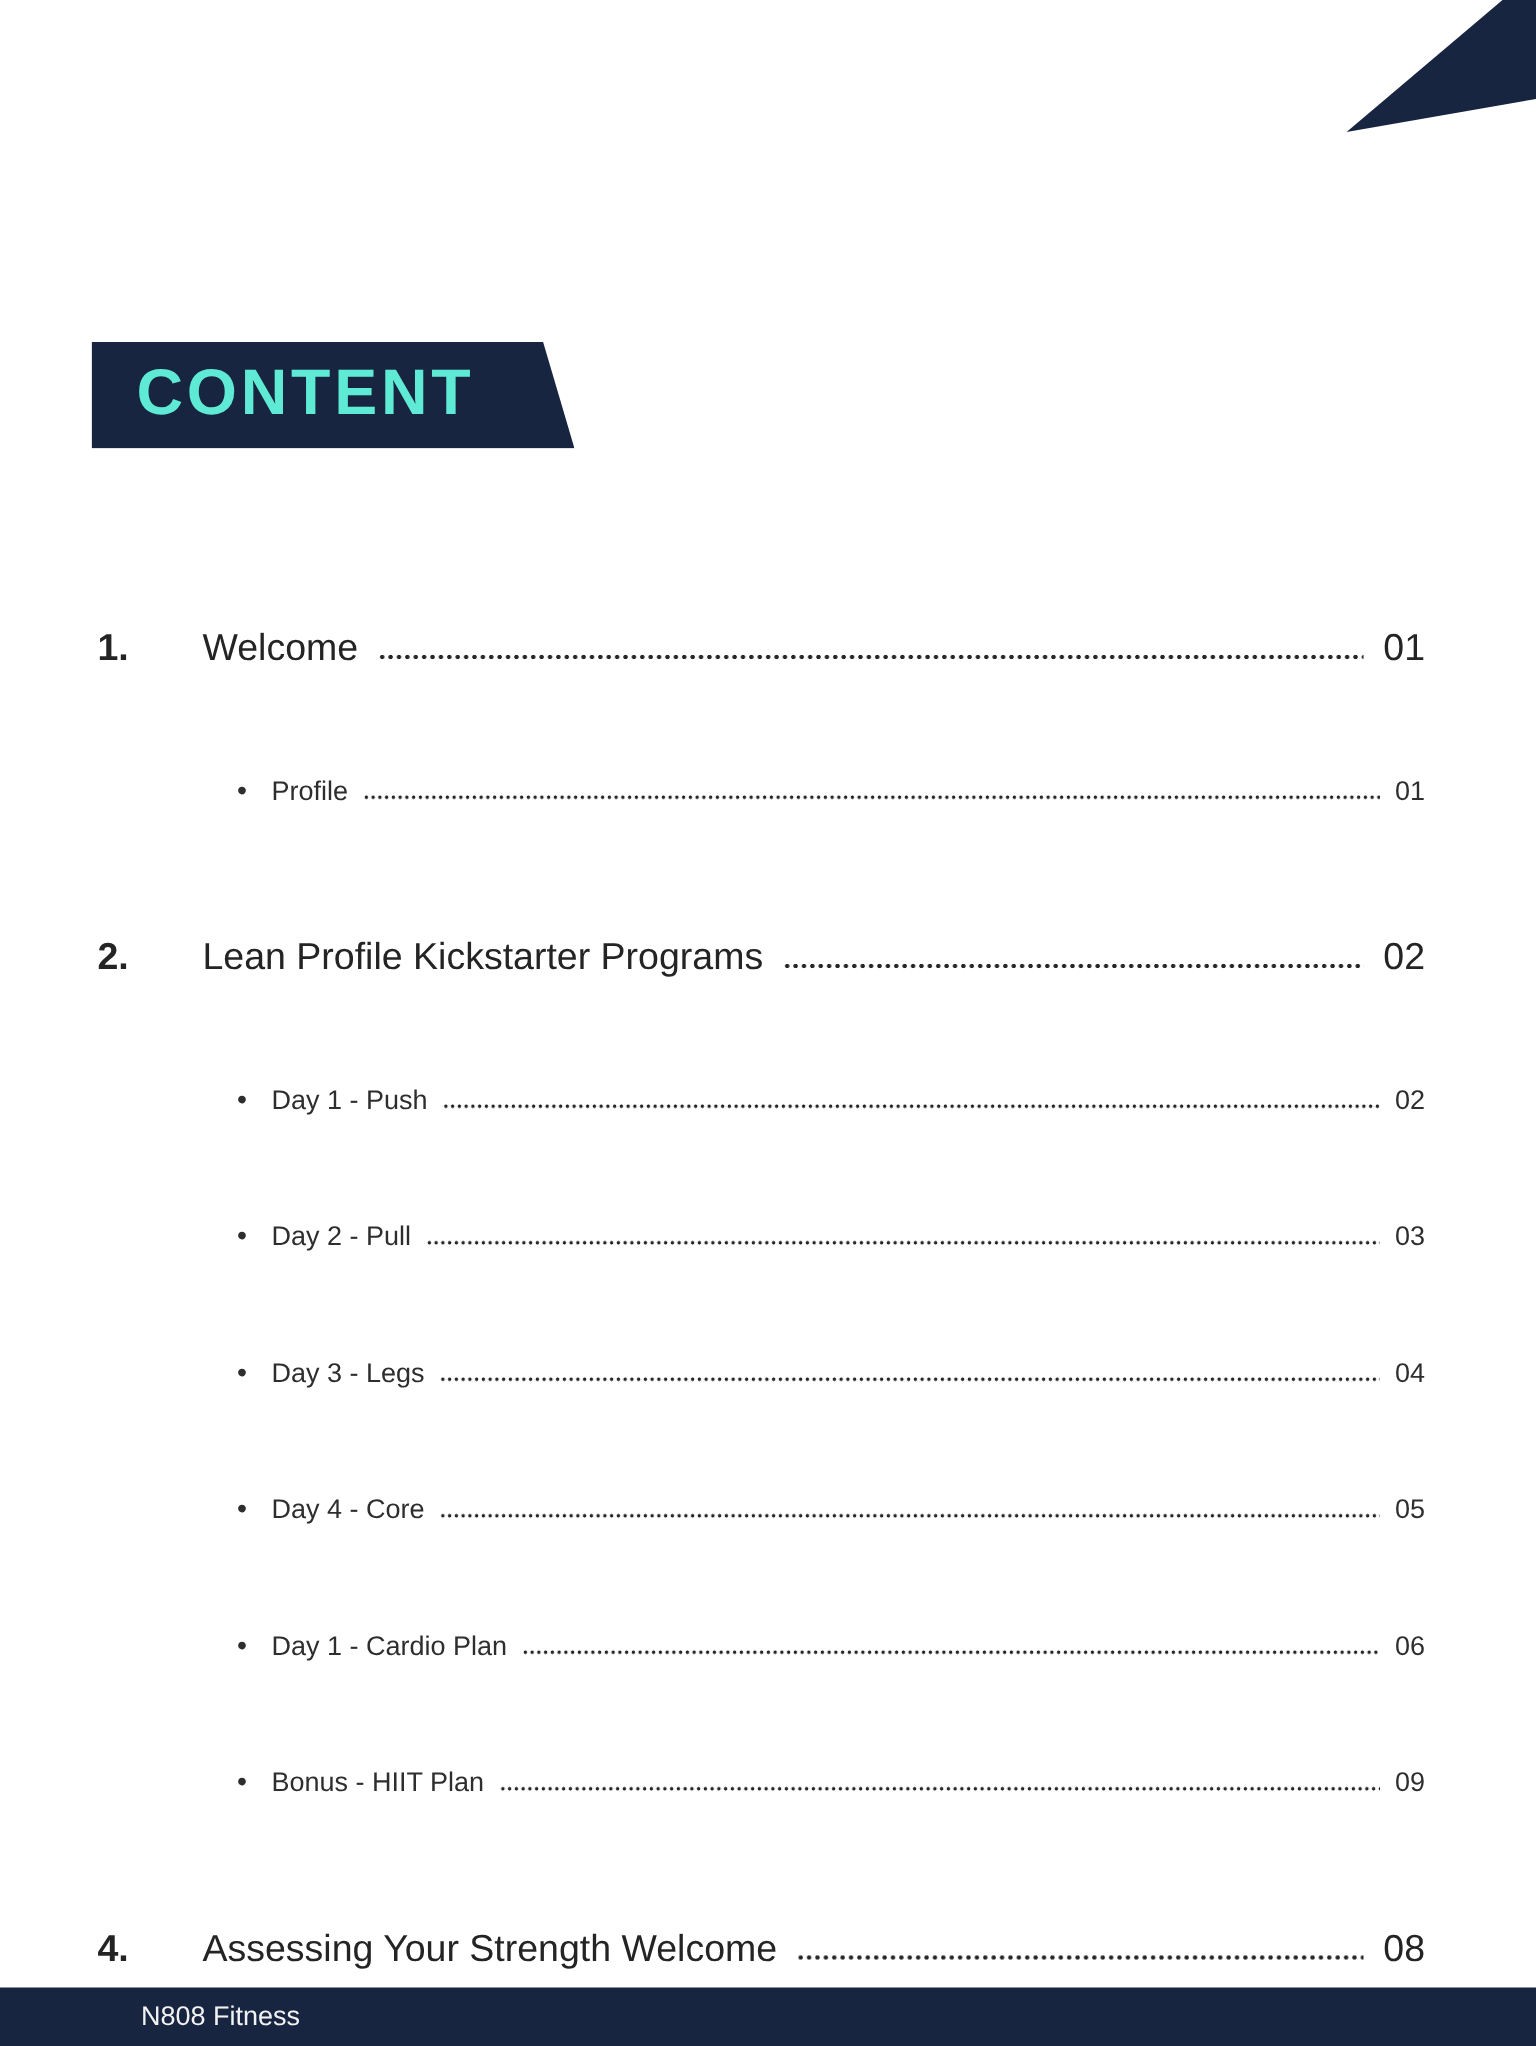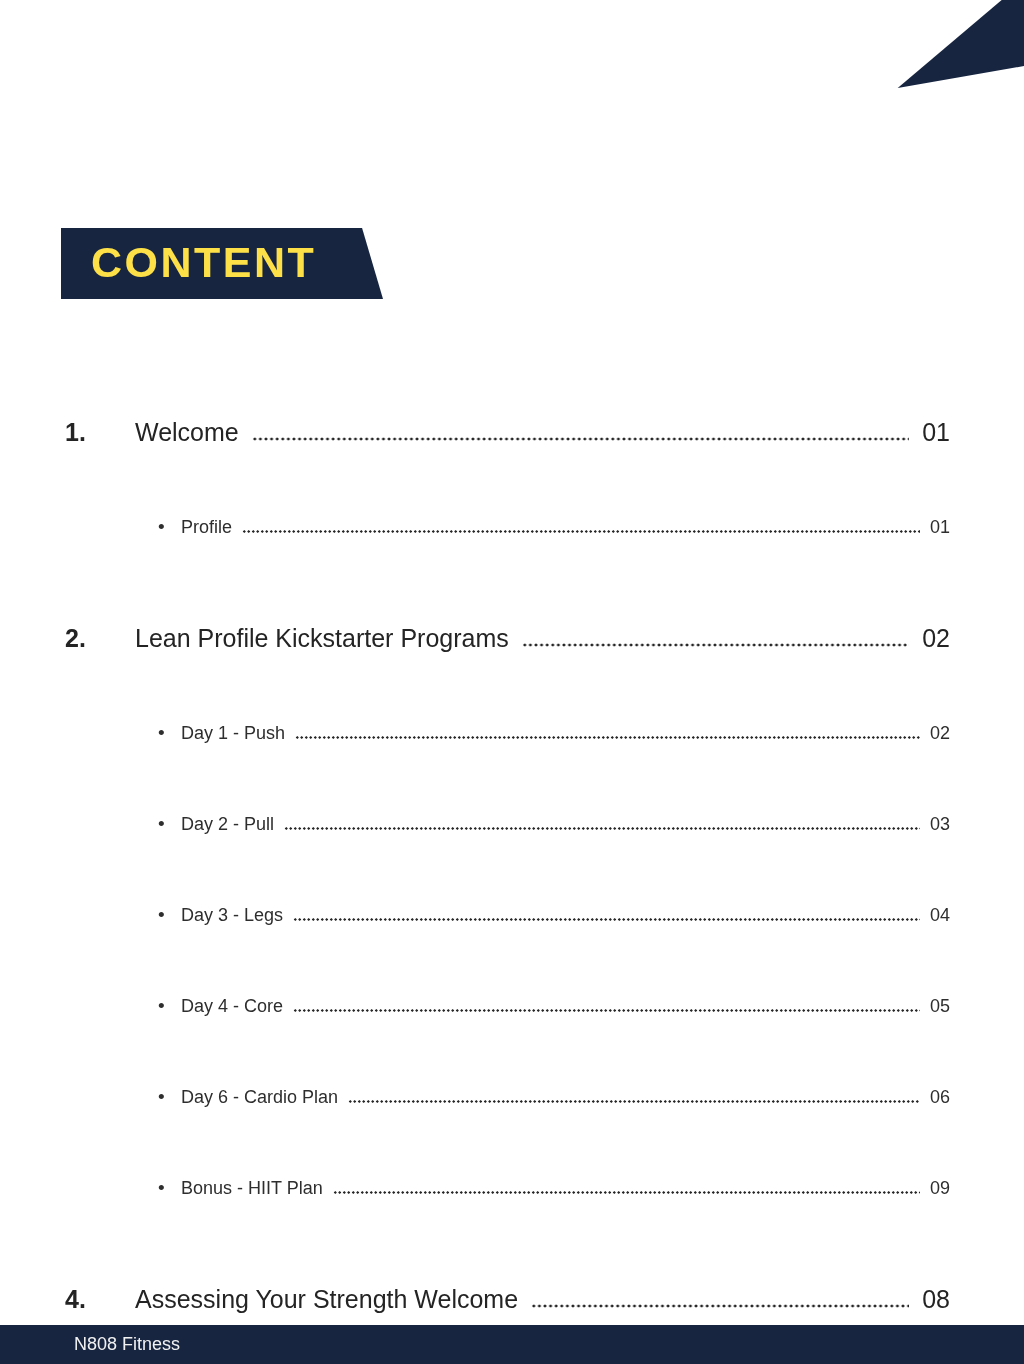--- a/index.html
+++ b/index.html
@@ -25,21 +25,21 @@
   .banner {
     position: absolute;
     left: 61px; top: 228px;
     width: 322px; height: 71px;
     background: var(--navy, #172540);
     clip-path: polygon(0 0, 93.5% 0, 100% 100%, 0 100%);
     display: flex;
     align-items: center;
   }
   .banner-title {
-    color: #fde047;
+    color: #5eead4;
     font-size: 43px;
     font-weight: 700;
     letter-spacing: 2.5px;
     padding-left: 30px;
     padding-bottom: 3px;
     white-space: nowrap;
   }
 
   
   .toc {
@@ -98,21 +98,21 @@
     position: absolute;
     left: 0; top: 1325px;
     width: 1024px; height: 39px;
     background: var(--navy, #172540);
     display: flex;
     align-items: center;
   }
   .footer-text {
     color: #f2f2f2;
     font-size: 18px;
-    padding-left: 74px;
+    padding-left: 94px;
   }
 </style>
 </head>
 <body>
 
 <div class="corner-shape"></div>
 
 <div class="banner">
   <span class="banner-title">CONTENT</span>
 </div>
@@ -155,21 +155,21 @@
       <span class="page">04</span>
     </div>
     <div class="toc-row sub">
       <span class="bullet">•</span>
       <span class="title">Day 4 - Core</span>
       <span class="leader"></span>
       <span class="page">05</span>
     </div>
     <div class="toc-row sub">
       <span class="bullet">•</span>
-      <span class="title">Day 6 - Cardio Plan</span>
+      <span class="title">Day 1 - Cardio Plan</span>
       <span class="leader"></span>
       <span class="page">06</span>
     </div>
     <div class="toc-row sub">
       <span class="bullet">•</span>
       <span class="title">Bonus - HIIT Plan</span>
       <span class="leader"></span>
       <span class="page">09</span>
     </div>
     <div class="toc-row main">

